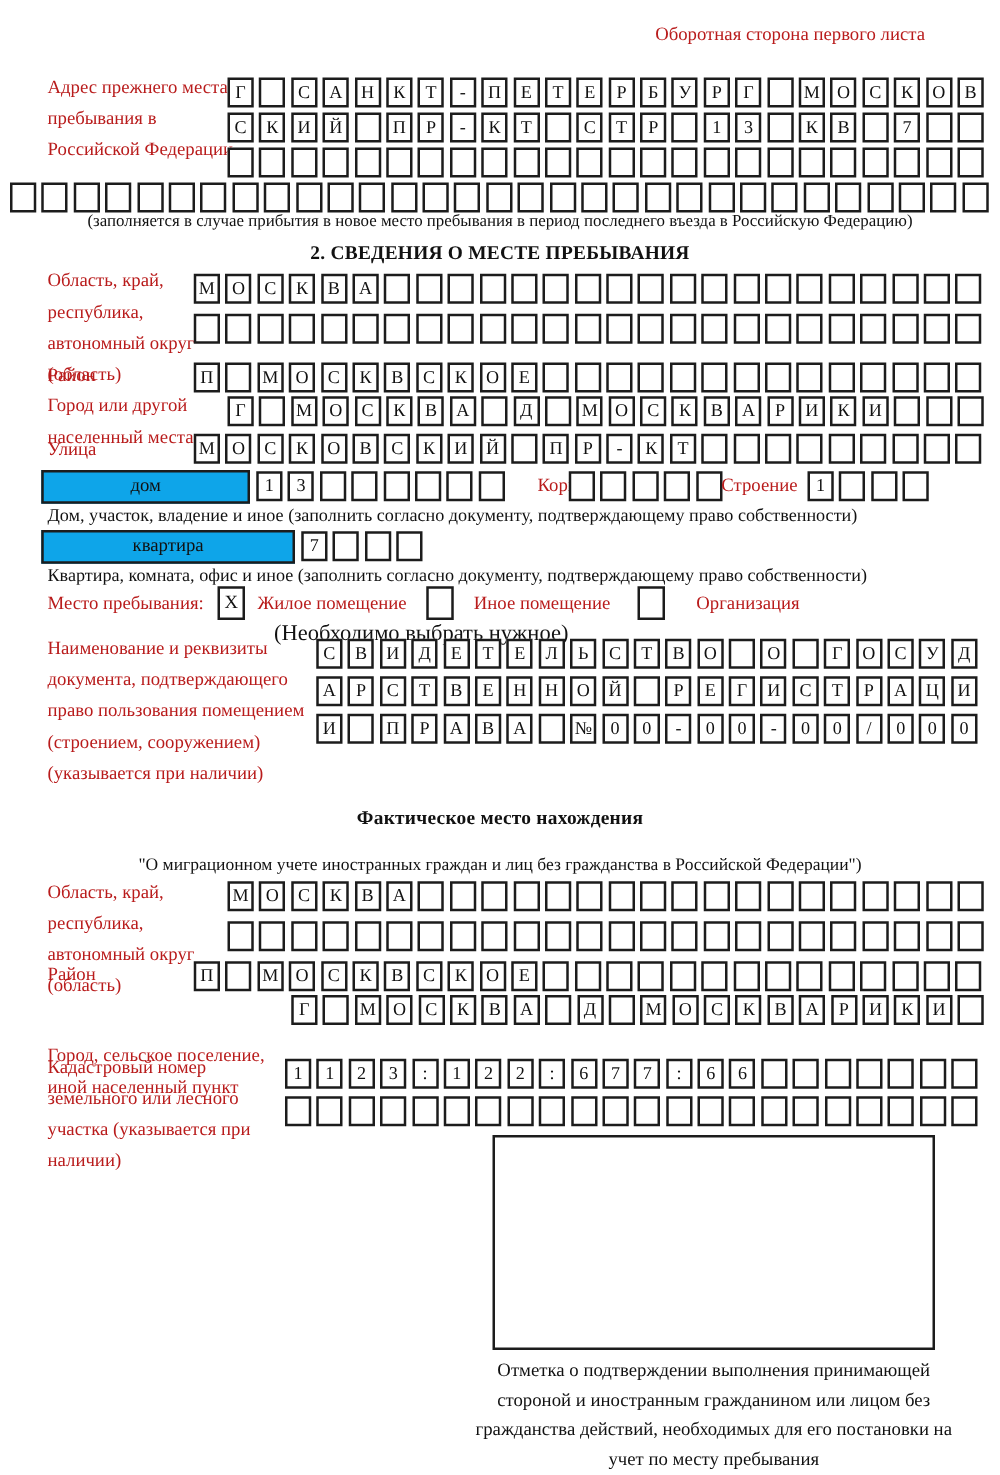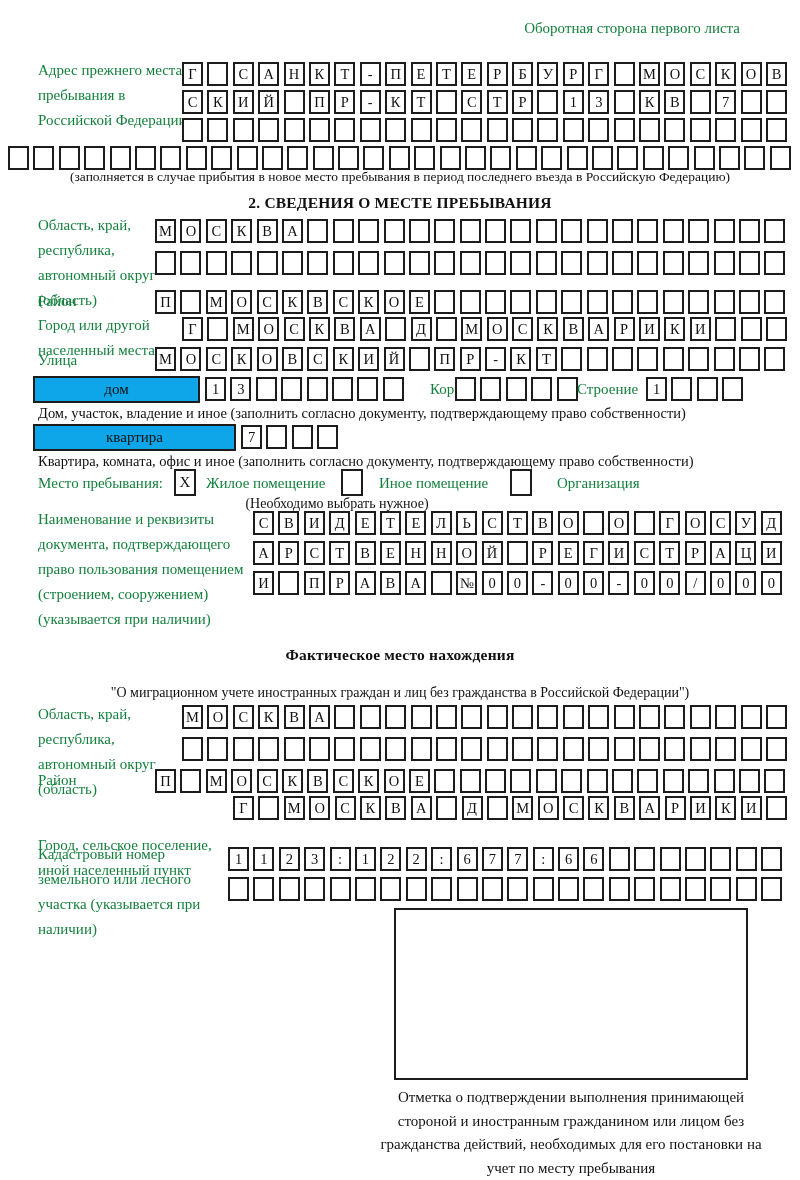--- a/index.html
+++ b/index.html
@@ -1,21 +1,21 @@
 <!DOCTYPE html>
 <html><head>
 <meta charset="utf-8">
 <style>
   html,body{margin:0;padding:0;background:#ffffff;}
   #page{
     position:relative;width:800px;height:1180px;margin:0 auto;background:#ffffff;
     font-family:"Liberation Serif","DejaVu Serif",serif;color:#111;overflow:hidden;
   }
   .abs{position:absolute;}
-  .lbl{font-size:15px;line-height:25px;color:#15803d;}
+  .lbl{font-size:15px;line-height:25px;color:#b91c1c;}
   .title{font-size:15.5px;font-weight:bold;text-align:center;width:100%;letter-spacing:.2px;}
   .cap{font-size:13.5px;text-align:center;width:100%;color:#111;}
   .capl{font-size:14.5px;color:#111;}
   .grid{display:flex;gap:4.4px;}
   .cell{
     box-sizing:border-box;flex:0 0 21px;width:21px;height:24px;
     border:2px solid #1c1c1c;background:#fff;
     display:inline-flex;align-items:center;justify-content:center;
     font-size:14.5px;font-family:"Liberation Serif","DejaVu Serif",serif;color:#111;
     overflow:hidden;
@@ -333,21 +333,21 @@
     </div>
   <div class="abs capl" style="left:38px;top:453px;">Квартира, комната, офис и иное (заполнить согласно документу, подтверждающему право собственности)</div>
 
   <div class="abs lbl" style="left:38px;top:471px;">Место пребывания:</div>
   <span class="abs chk" style="left:174px;top:469px;">X</span>
   <div class="abs lbl" style="left:206px;top:471px;">Жилое помещение</div>
   <span class="abs chk" style="left:341px;top:469px;"></span>
   <div class="abs lbl" style="left:379px;top:471px;">Иное помещение</div>
   <span class="abs chk" style="left:510px;top:469px;"></span>
   <div class="abs lbl" style="left:557px;top:471px;">Организация</div>
-  <div class="abs" style="left:162px;top:496px;width:350px;text-align:center;font-size:14px;">(Необходимо выбрать нужное)</div>
+  <div class="abs" style="left:162px;top:496px;width:350px;text-align:center;font-size:18px;">(Необходимо выбрать нужное)</div>
 
   <div class="abs lbl" style="left:38px;top:507px;width:215px;">Наименование и реквизиты документа, подтверждающего право пользования помещением (строением, сооружением) (указывается при наличии)</div>
   <div class="abs grid" style="left:253px;top:511px;">
       <span class="cell">С</span>
       <span class="cell">В</span>
       <span class="cell">И</span>
       <span class="cell">Д</span>
       <span class="cell">Е</span>
       <span class="cell">Т</span>
       <span class="cell">Е</span>

